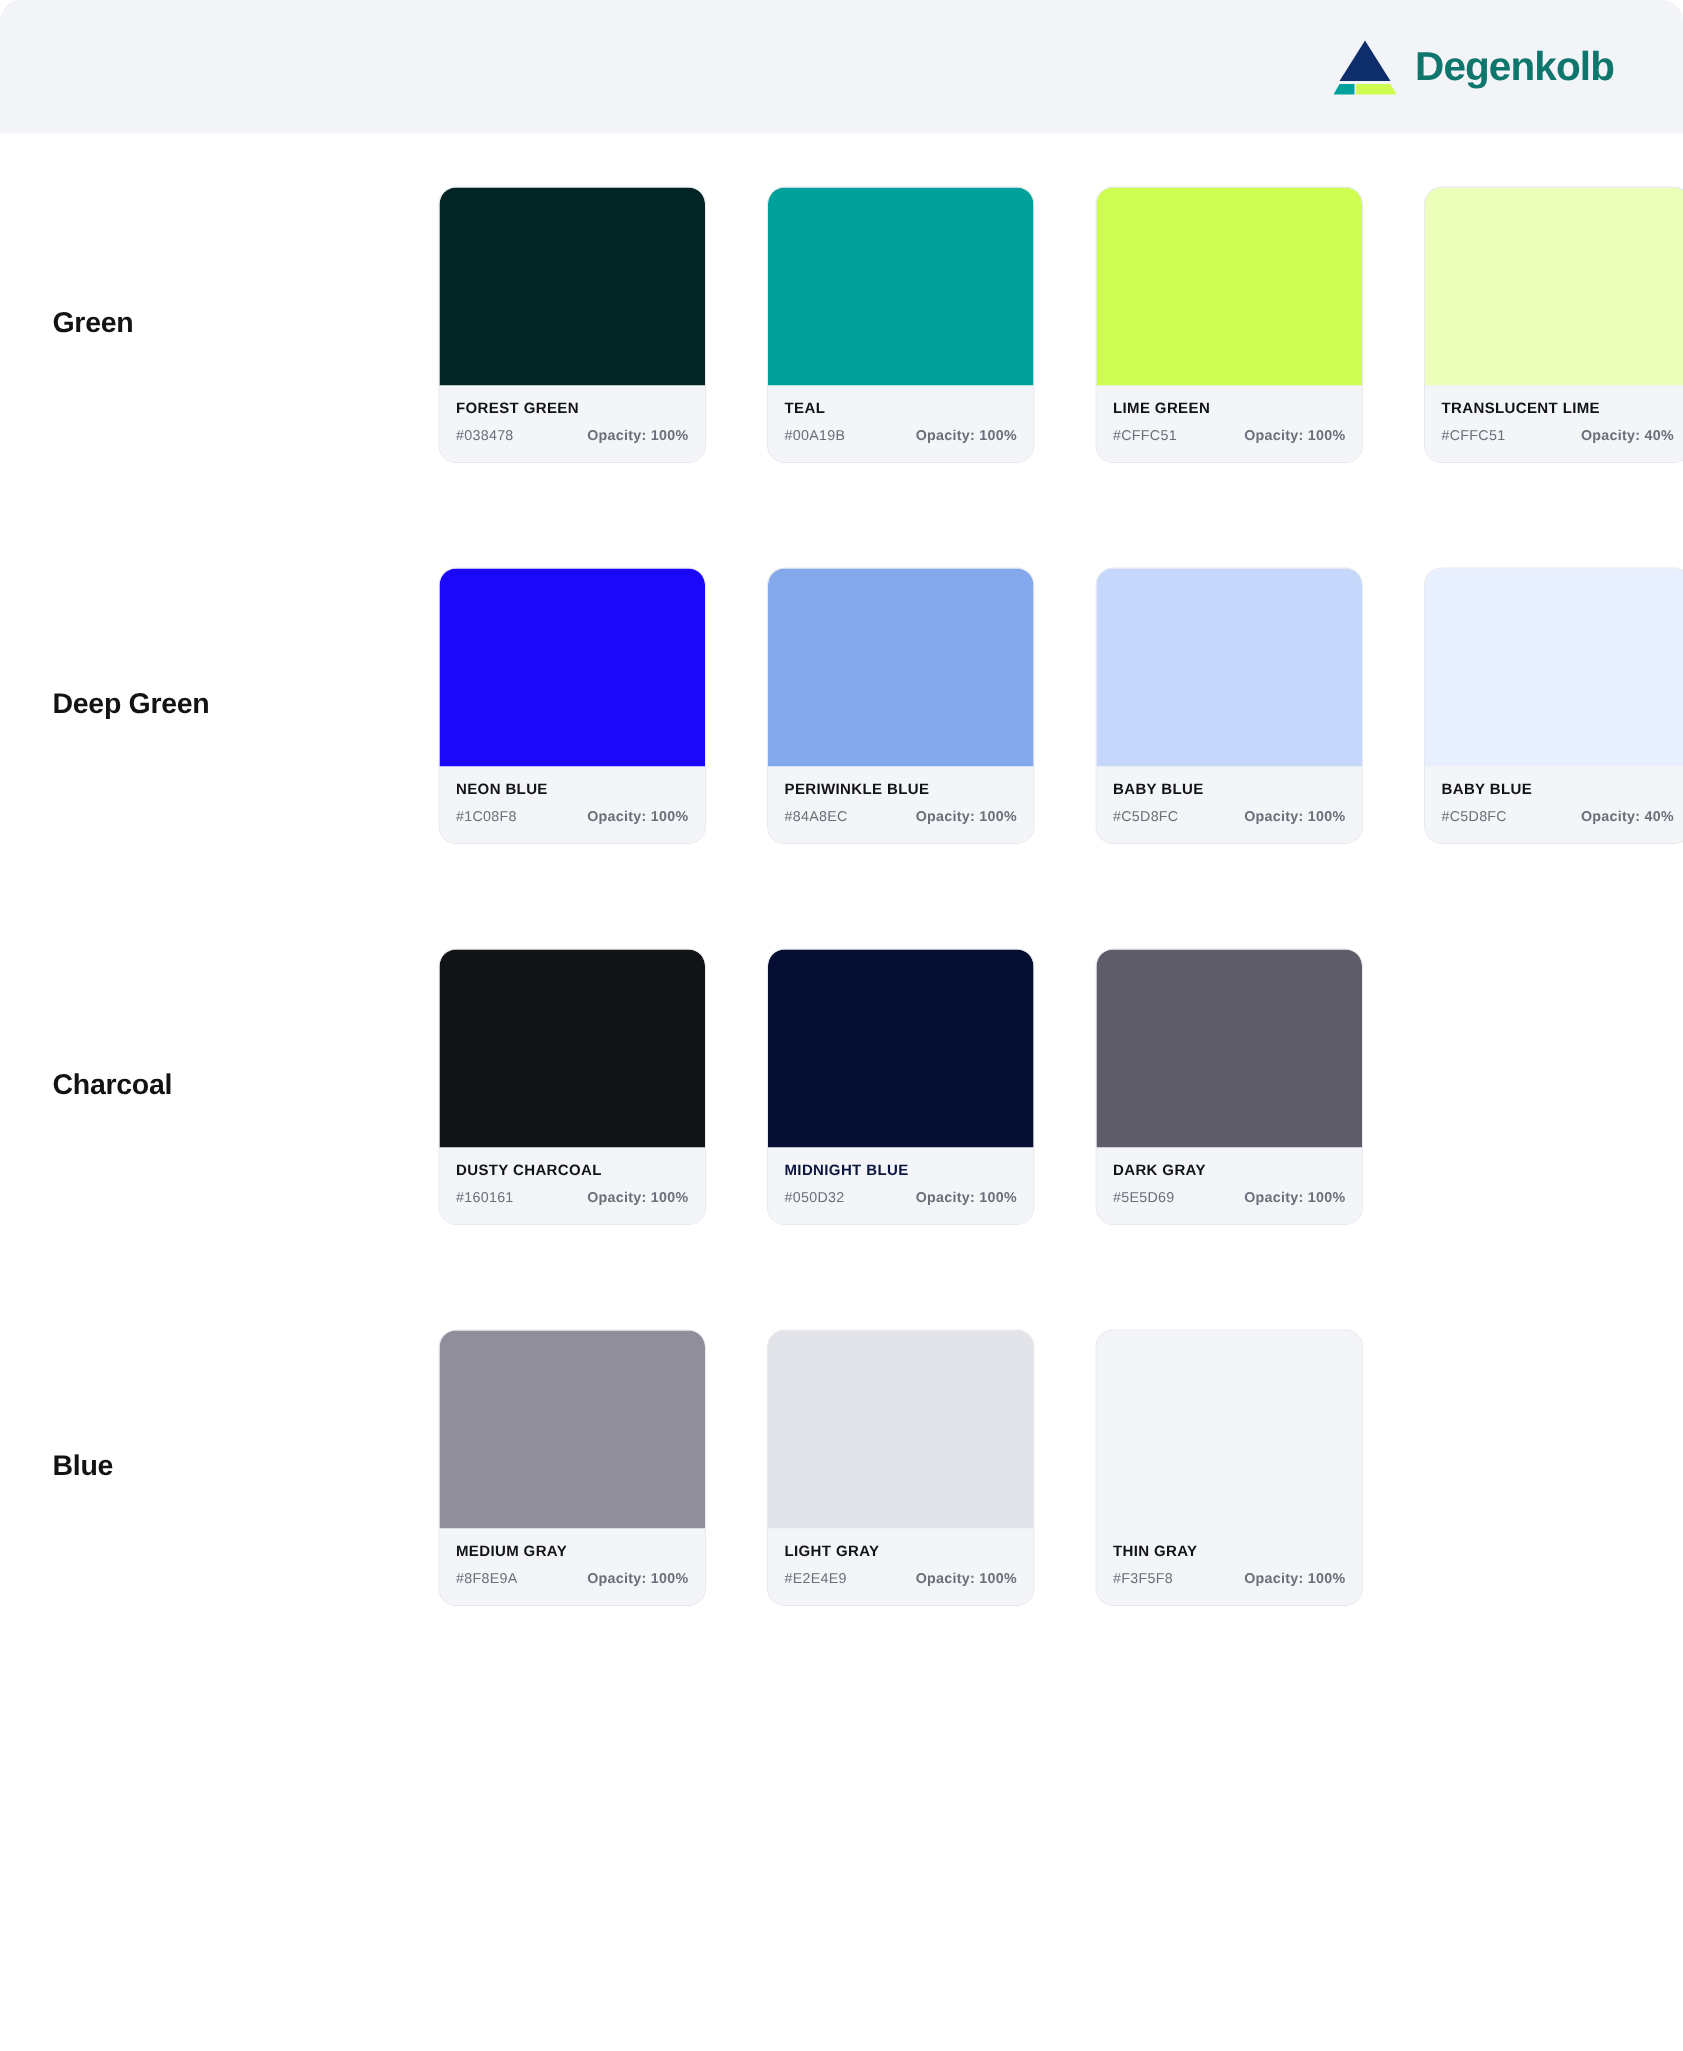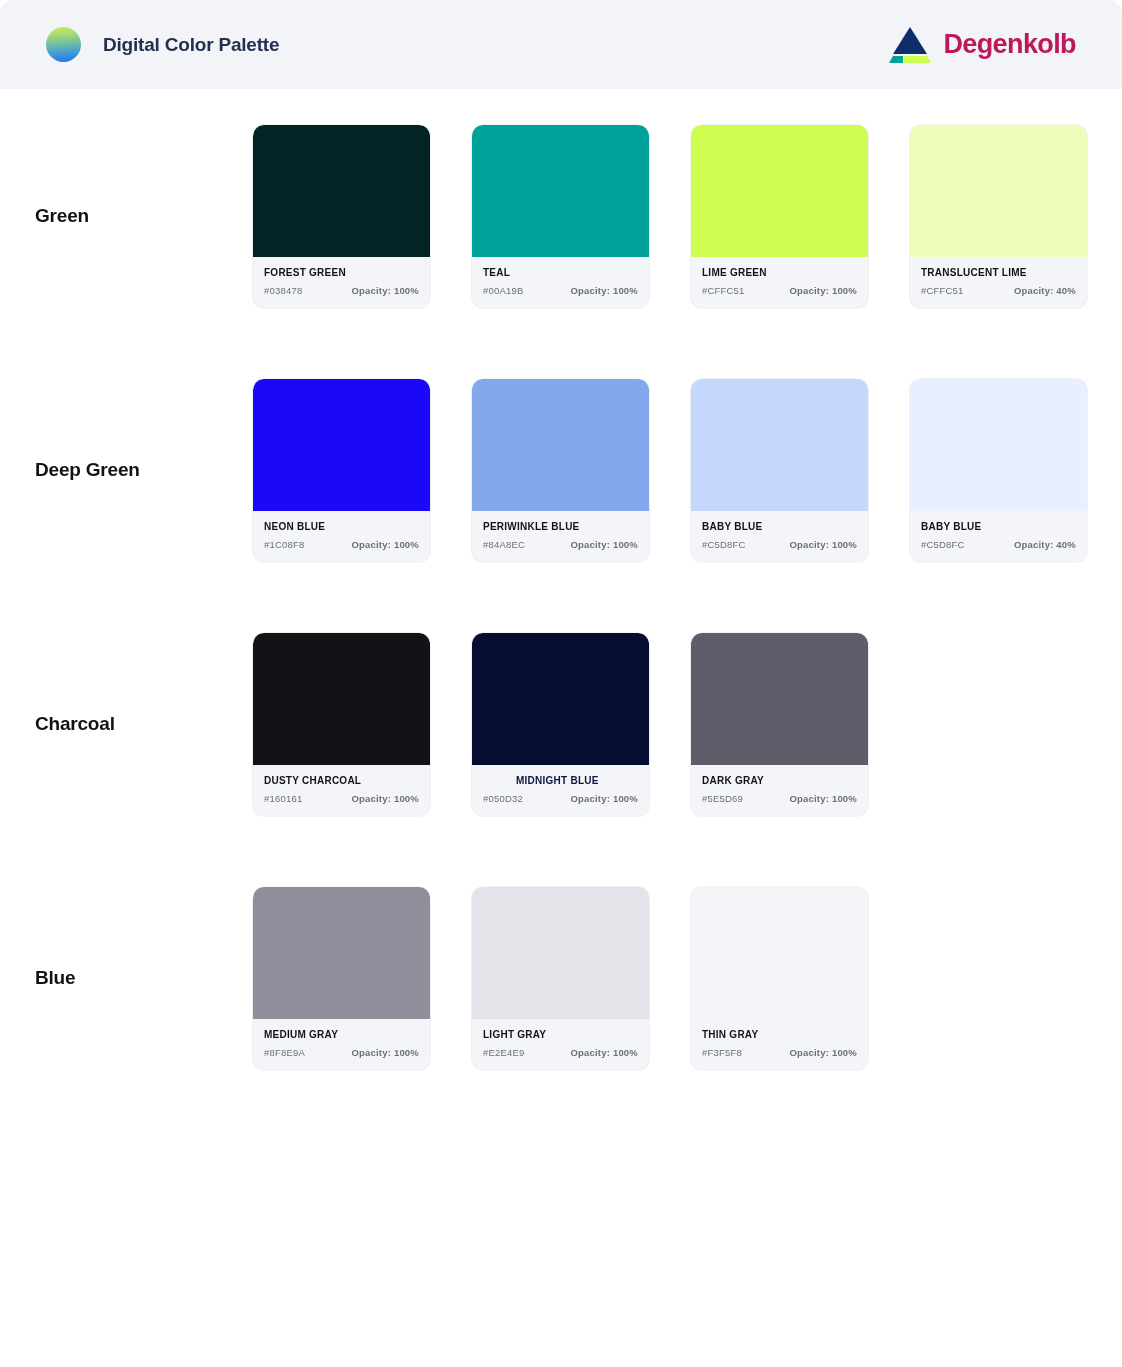--- a/index.html
+++ b/index.html
@@ -54,38 +54,38 @@
   .header-right {
     margin-left: auto;
     display: flex;
     align-items: center;
     gap: 9px;
   }
   .logo-mark { width: 54px; height: 42px; display: block; flex: none; }
   .logo-word {
     font-size: 27px;
     font-weight: bold;
-    color: #be185d;
+    color: #0f766e;
     letter-spacing: -0.6px;
     white-space: nowrap;
   }
 
   
   .content {
     position: relative;
     padding: 0;
   }
   .palette-row {
     position: relative;
     display: flex;
     align-items: center;
     height: 254px;
   }
   .row-label {
-    width: 253px;
+    width: 293px;
     flex: none;
     padding-left: 35px;
     box-sizing: border-box;
     font-size: 19px;
     font-weight: bold;
     color: #131313;
     letter-spacing: -0.2px;
   }
   .row-cards {
     flex: 1;
@@ -112,44 +112,40 @@
   }
   .swatch-name {
     font-size: 10px;
     font-weight: bold;
     color: #121317;
     letter-spacing: 0.25px;
     text-transform: uppercase;
     margin-bottom: 7px;
     white-space: nowrap;
   }
-  .swatch-name.navy { color: #0b1540; margin-left: 33px; }
+  .swatch-name.navy { color: #0b1540; }
   .swatch-meta {
     display: flex;
     justify-content: space-between;
     align-items: baseline;
     font-size: 9.5px;
     color: #6b6f7a;
     letter-spacing: 0.2px;
     white-space: nowrap;
   }
   .swatch-hex { color: #6b6f7a; }
   .swatch-opacity { color: #6b6f7a; font-weight: bold; }
   .card-slot-empty { width: 177px; flex: none; }
 </style>
 </head>
 <body>
 
 <div class="page">
 
   <div class="header">
-    <div class="header-left">
-      <div class="brand-orb"></div>
-      <div class="header-title">Digital Color Palette</div>
-    </div>
     <div class="header-right">
       <svg class="logo-mark" viewBox="0 0 54 42">
         <polygon points="14,30 21,18 28,30" fill="#A9C9E8"></polygon>
         <polygon points="30,3 47,30 13,30" fill="#0E2D6B"></polygon>
         <polygon points="9,39 13,32 23,32 23,39" fill="#00A19B"></polygon>
         <polygon points="24,32 47,32 51,39 24,39" fill="#CFFC51"></polygon>
       </svg>
       <div class="logo-word">Degenkolb</div>
     </div>
   </div>

